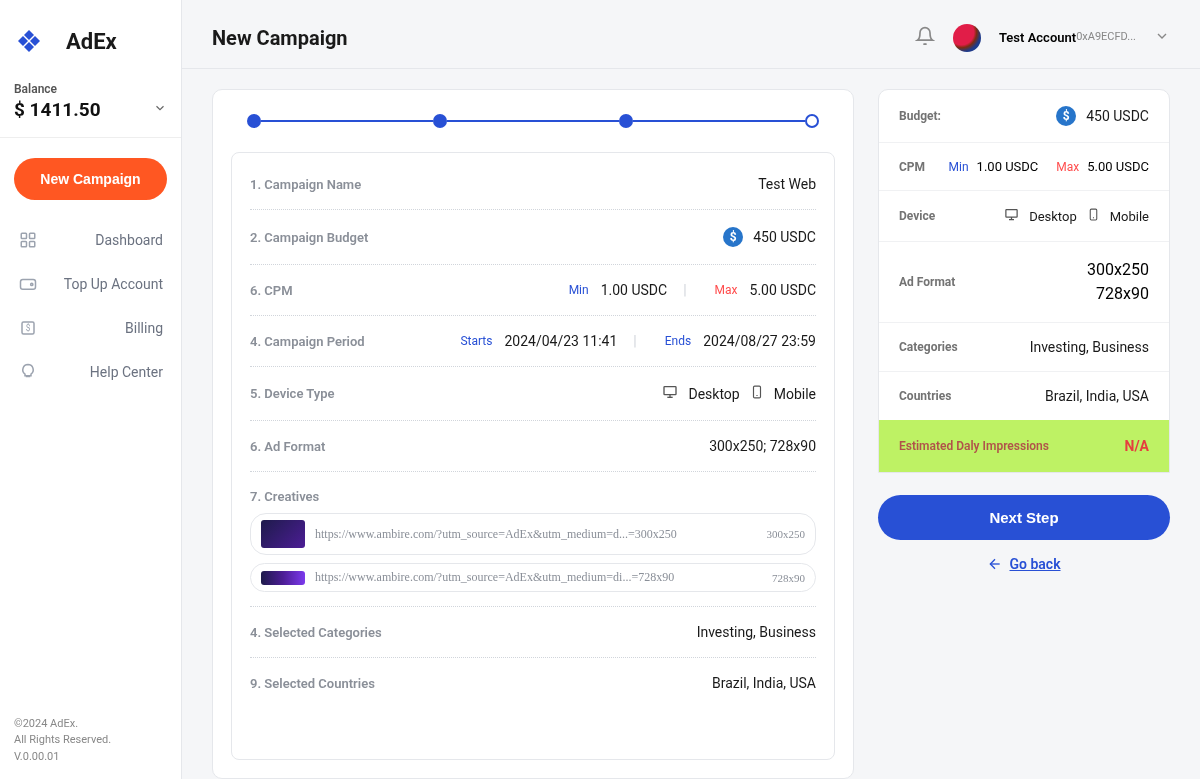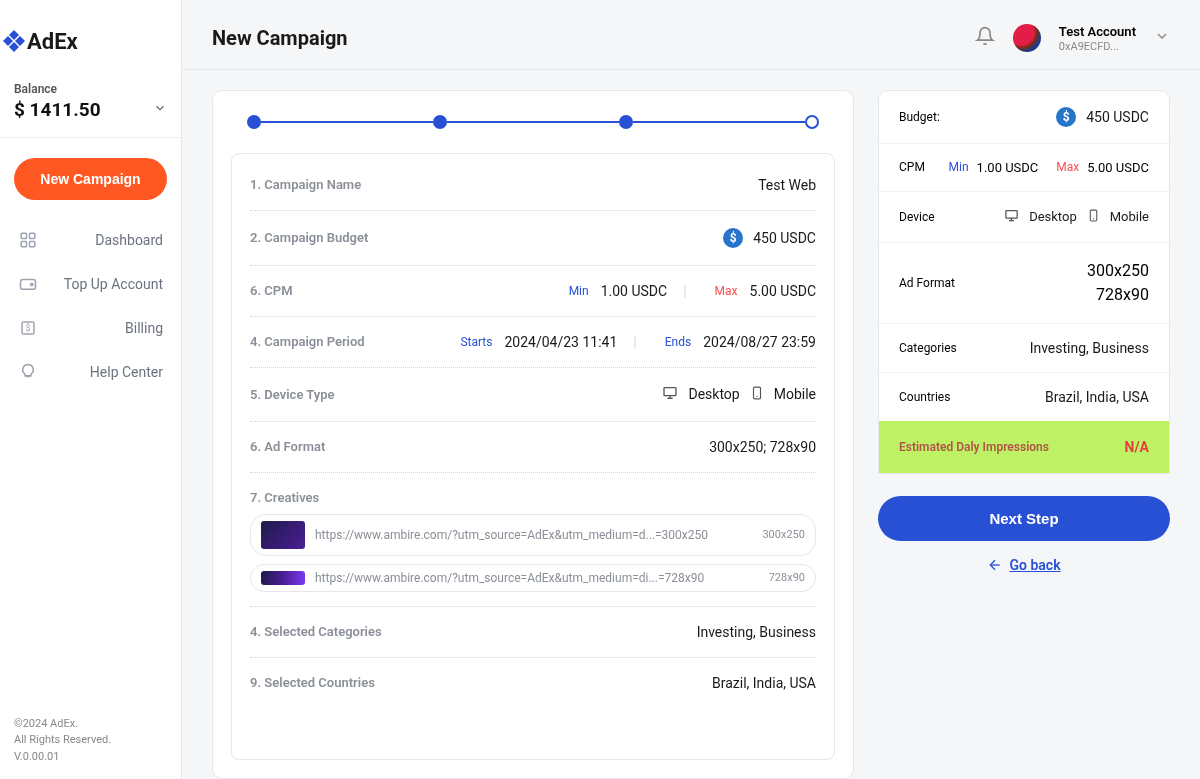--- a/index.html
+++ b/index.html
@@ -1,41 +1,41 @@
 <!DOCTYPE html>
 <html><head>
   <meta charset="utf-8">
   <style>
     * { box-sizing: border-box; margin: 0; padding: 0; }
     body { font-family: -apple-system, BlinkMacSystemFont, "Segoe UI", Roboto, sans-serif; background: #f5f6f8; width: 1200px; height: 779px; overflow: hidden; }
     
     
     .sidebar { position: fixed; left: 0; top: 0; width: 182px; height: 100%; background: #fff; border-right: 1px solid #e5e7eb; display: flex; flex-direction: column; }
-    .logo-wrap { display: flex; align-items: center; gap: 0; padding: 28px 16px 20px 1px; }
+    .logo-wrap { display: flex; align-items: center; gap: 24px; padding: 28px 16px 20px 16px; }
     .logo-icon svg { display: block; }
     .logo-text { font-size: 22px; font-weight: 700; color: #1a1a1a; }
     .balance-wrap { padding: 8px 14px 16px 14px; border-bottom: 1px solid #eee; }
     .balance-label { font-size: 12px; font-weight: 600; color: #555; }
     .balance-row { display: flex; align-items: center; justify-content: space-between; margin-top: 2px; }
     .balance-val { font-size: 19px; font-weight: 700; color: #111; }
     .chev-down { color: #666; }
     .new-campaign-btn { margin: 20px 14px 20px 14px; background: #ff5722; color: #fff; border: none; border-radius: 22px; padding: 13px 10px; font-size: 14px; font-weight: 600; cursor: pointer; }
     .nav { display: flex; flex-direction: column; gap: 4px; padding: 0 14px; }
     .nav-item { display: flex; align-items: center; gap: 12px; padding: 10px 4px; color: #6b7280; font-size: 14px; cursor: pointer; justify-content: space-between; }
     .nav-icon { width: 20px; height: 20px; display: flex; align-items: center; justify-content: center; color: #9ca3af; }
     .footer { margin-top: auto; padding: 14px; font-size: 11px; color: #888; line-height: 1.5; }
 
     
     .main { margin-left: 182px; height: 100%; display: flex; flex-direction: column; }
     .topbar { display: flex; align-items: center; justify-content: space-between; padding: 24px 30px 16px 30px; border-bottom: 1px solid #e5e7eb; background: #f5f6f8; }
     .page-title { font-size: 20px; font-weight: 700; color: #1a1a1a; }
     .top-right { display: flex; align-items: center; gap: 18px; }
     .bell { color: #888; cursor: pointer; }
     .avatar { width: 28px; height: 28px; border-radius: 50%; background: radial-gradient(circle at 30% 30%, #e11d48 45%, #7c2d12 55%, #1e3a8a 70%); }
-    .account-info { display: flex; flex-direction: column; line-height: 1.2; }
+    .account-info { display: flex; flex-direction: row; line-height: 1.2; }
     .account-name { font-size: 13px; font-weight: 600; }
     .account-addr { font-size: 11px; color: #888; }
     .account-chev { color: #888; cursor: pointer; }
 
     .content { display: flex; gap: 24px; padding: 20px 30px 0 30px; flex: 1; overflow: hidden; }
 
     .card { background: #fff; border: 1px solid #e5e7eb; border-radius: 10px; }
     .left-card { flex: 1; padding: 24px 0 18px 0; display: flex; flex-direction: column; }
     .stepper { display: flex; align-items: center; padding: 0 34px 24px 34px; }
     .step-dot { width: 14px; height: 14px; border-radius: 50%; background: #2850d5; position: relative; }
@@ -52,31 +52,31 @@
     .rv-value { font-size: 14px; color: #1a1a1a; display: flex; align-items: center; gap: 10px; }
     .usdc-badge { width: 20px; height: 20px; border-radius: 50%; background: #2775ca; color: #fff; display: flex; align-items: center; justify-content: center; font-size: 12px; font-weight: 700; }
     .min-tag { color: #2850d5; font-size: 12px; margin-right: 2px; }
     .max-tag { color: #ff4d4d; font-size: 12px; margin-right: 2px; margin-left: 12px; }
     .starts-tag { color: #2850d5; font-size: 12px; margin-right: 2px; }
     .ends-tag { color: #2850d5; font-size: 12px; margin-right: 2px; margin-left: 12px; }
     .pipe { color: #d1d5db; margin: 0 6px; }
     .device-icon { color: #555; }
 
     .creatives-block { padding: 14px 0; border-bottom: 1px dotted #d1d5db; }
-    .creative-row { display: flex; align-items: center; gap: 10px; border: 1px solid #e5e7eb; border-radius: 16px; padding: 6px 10px; margin-top: 8px; }
+    .creative-row { display: flex; align-items: center; gap: 10px; border: 1px solid #e5e7eb; border-radius: 16px; padding: 6px 10px; margin-top: 8px; font-family: Liberation Serif, serif; }
     .creative-thumb { width: 44px; height: 28px; background: linear-gradient(135deg,#1e1b4b,#4c1d95); border-radius: 3px; flex-shrink: 0; }
     .creative-thumb.wide { height: 14px; background: linear-gradient(90deg,#1e1b4b,#4c1d95,#7c3aed); }
     .creative-url { flex: 1; font-size: 12px; color: #8a8f98; white-space: nowrap; overflow: hidden; text-overflow: ellipsis; }
     .creative-size { font-size: 11px; color: #8a8f98; }
 
     
     .right-panel { width: 292px; display: flex; flex-direction: column; }
     .summary-card { background: #fff; border: 1px solid #e5e7eb; border-radius: 10px 10px 0 0; overflow: hidden; }
     .sum-row { padding: 16px 20px; border-bottom: 1px solid #f0f1f3; }
-    .sum-label { font-size: 12px; font-weight: 400; color: #000000; }
+    .sum-label { font-size: 12px; font-weight: 700; color: #737373; }
     .sum-top { display: flex; align-items: center; justify-content: space-between; }
     .sum-val { font-size: 14px; color: #1a1a1a; text-align: right; }
     .sum-val-stack { text-align: right; line-height: 1.5; }
     .sum-cpm { display: flex; align-items: center; gap: 6px; font-size: 13px; flex-wrap: wrap; justify-content: flex-end; }
     .est-row { background: #bef264; padding: 18px 20px; display: flex; align-items: center; justify-content: space-between; }
     .est-label { font-size: 12px; font-weight: 600; color: #b0534a; }
     .est-val { font-size: 14px; font-weight: 700; color: #e53e3e; }
 
     .btn-primary { margin-top: 22px; width: 100%; background: #2850d5; color: #fff; border: none; border-radius: 24px; padding: 14px; font-size: 15px; font-weight: 600; cursor: pointer; }
     .btn-outline { margin-top: 14px; width: 100%; background: #fff; color: #2850d5; border: 1px solid #2850d5; border-radius: 24px; padding: 13px; font-size: 15px; font-weight: 600; cursor: pointer; }

